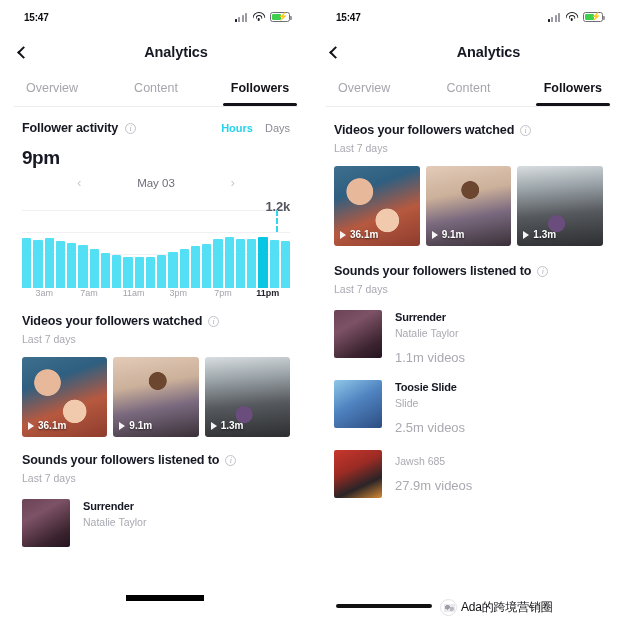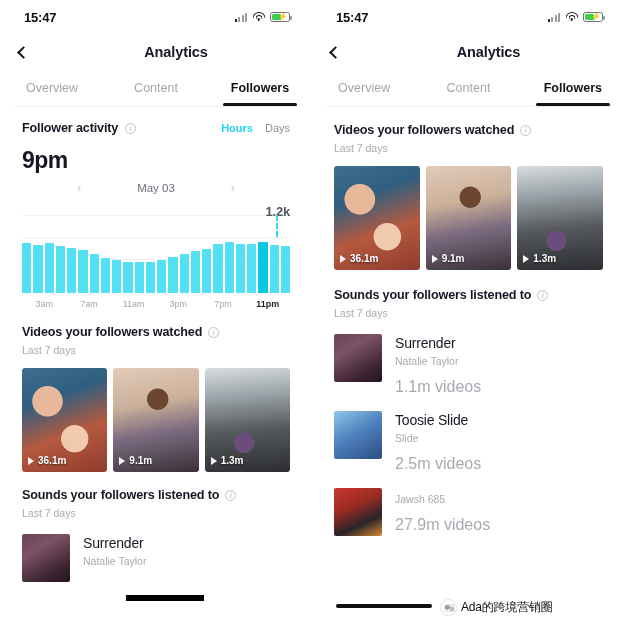--- a/index.html
+++ b/index.html
@@ -13,21 +13,21 @@
   .screens { display:flex; width:625px; height:624px; }
   .panel { position:relative; background:#fff; overflow:hidden; }
   .panel-left  { width:312px; height:624px; }
   .panel-right { width:313px; height:624px; }
 
   
   .statusbar {
     height:34px; display:flex; align-items:center; justify-content:space-between;
     padding:0 22px 0 24px;
   }
-  .status-time { font-size:13px; font-weight:bold; letter-spacing:-0.2px; color:#0d0d12; }
+  .status-time { font-size:10px; font-weight:bold; letter-spacing:-0.2px; color:#0d0d12; }
   .status-icons { display:flex; align-items:center; gap:5px; }
   .sig { display:flex; align-items:flex-end; gap:1.5px; height:9px; }
   .sig i { display:block; width:2px; background:#1b1b20; border-radius:0.5px; }
   .sig i:nth-child(1){ height:3px; }
   .sig i:nth-child(2){ height:5px; background:#9a9aa2; }
   .sig i:nth-child(3){ height:7px; background:#9a9aa2; }
   .sig i:nth-child(4){ height:9px; background:#9a9aa2; }
   .wifi { position:relative; width:13px; height:10px; }
   .wifi span { position:absolute; left:50%; transform:translateX(-50%);
     border:1.6px solid #1b1b20; border-bottom:none; border-radius:50% 50% 0 0 / 100% 100% 0 0; }
@@ -68,42 +68,42 @@
     color:#b0b0b8; font-size:8px; line-height:10px; text-align:center; font-style:italic;
     font-family:"Liberation Serif", serif; flex:none; }
   .sec-sub { font-size:10.5px; color:#a9a9b2; margin-top:5px; }
 
   
   .fa-head { display:flex; align-items:center; justify-content:space-between; margin-top:14px; }
   .fa-left { display:flex; align-items:center; gap:7px; }
   .fa-toggle { display:flex; align-items:center; gap:12px; font-size:11px; }
   .fa-toggle .on  { color:#27d3ec; font-weight:bold;text-align:center; }
   .fa-toggle .off { color:#8b8b95; }
-  .fa-peak { font-size:23px; font-weight:bold; letter-spacing:-0.5px; margin-top:12px; }
+  .fa-peak { font-size:19px; font-weight:bold; letter-spacing:-0.5px; margin-top:12px; }
   .fa-datenav { display:flex; align-items:center; justify-content:center; gap:56px;
     margin-top:7px; color:#6d6d78; font-size:11.5px; }
   .arw { color:#c6c6ce; font-size:12px; cursor:pointer; }
 
   
   .chart-wrap { position:relative; margin-top:20px; height:78px; }
   .gridline { position:absolute; left:0; right:0; height:1px; background:#f0f0f3; }
   .bars { position:absolute; left:0; right:0; bottom:0; height:78px;
     display:flex; align-items:flex-end; gap:2px; }
   .bar { flex:1; background:#53e0f4; border-radius:1px 1px 0 0; }
   .bar.hl { background:#09c6e3; }
   .peak-label { position:absolute; font-size:13px; font-weight:bold; color:#55555f;
     letter-spacing:-0.2px; }
   .peak-dash { position:absolute; width:2px; border-left:2px dashed #2fd5ed; }
-  .xaxis { display:flex; margin-top:6px; }
+  .xaxis { display:flex; }
   .xaxis span { flex:1; font-size:9px; color:#a4a4ad; text-align:center; }
   .xaxis span.bold { color:#23232b; font-weight:bold; }
 
   
   .vid-row { display:flex; gap:6px; margin-top:12px; }
-  .vid { position:relative; flex:1; height:104px; border-radius:3px; overflow:hidden;
+  .vid { position:relative; flex:1; height:80px; border-radius:3px; overflow:hidden;
      cursor:pointer; }
   .vid .ph { position:absolute; inset:0; }
   .vid-badge { position:absolute; left:6px; bottom:6px; display:flex; align-items:center;
      gap:4px; color:#fff; font-size:10px; font-weight:bold; text-shadow:0 1px 2px rgba(0,0,0,.6); }
   .play-tri { width:0; height:0; border-left:6px solid #fff; border-top:4px solid transparent;
      border-bottom:4px solid transparent; opacity:.95; }
 
   
   .art1 { background:
      radial-gradient(circle at 30% 32%, #e8b89a 0 16%, transparent 17%),
@@ -116,23 +116,23 @@
      radial-gradient(circle at 46% 72%, #6a4d7c 0 11%, transparent 12%),
      linear-gradient(175deg,#d8dde0 0%,#9aa3a8 28%,#55585c 60%,#2c2e31 100%); }
 
   
   .sound { display:flex; gap:13px; align-items:flex-start; margin-top:15px; cursor:pointer; }
   .sound-art { width:48px; height:48px; border-radius:2px; flex:none; }
   .sa1 { background:linear-gradient(150deg,#6b4456 0%,#7d5266 32%,#3c2430 75%,#241520 100%); }
   .sa2 { background:linear-gradient(150deg,#8fc7e8 0%,#4f83c0 45%,#2d4d82 100%); }
   .sa3 { background:linear-gradient(155deg,#c8372e 0%,#9b2b24 38%,#2a2427 70%,#d68a32 100%); }
   .sound-meta { padding-top:1px; }
-  .sound-name { font-size:14px; font-weight:normal; letter-spacing:-0.2px; }
+  .sound-name { font-size:11px; font-weight:bold; letter-spacing:-0.2px; }
   .sound-artist { font-size:10.5px; color:#a9a9b2; margin-top:4px; }
-  .sound-count { font-size:16px; color:#a9a9b2; margin-top:11px; }
+  .sound-count { font-size:13px; color:#a9a9b2; margin-top:11px; }
 
   
   .redact { position:absolute; background:#000; }
 
   
   .homebar { position:absolute; left:24px; bottom:16px; width:96px; height:4px;
      background:#111; border-radius:3px; }
   .wm { position:absolute; bottom:8px; left:128px; display:flex; align-items:center; gap:4px; }
   .wm-logo { width:17px; height:17px; border-radius:50%; background:#fff;
      border:1px solid #e3e3e6; position:relative; overflow:hidden; }

